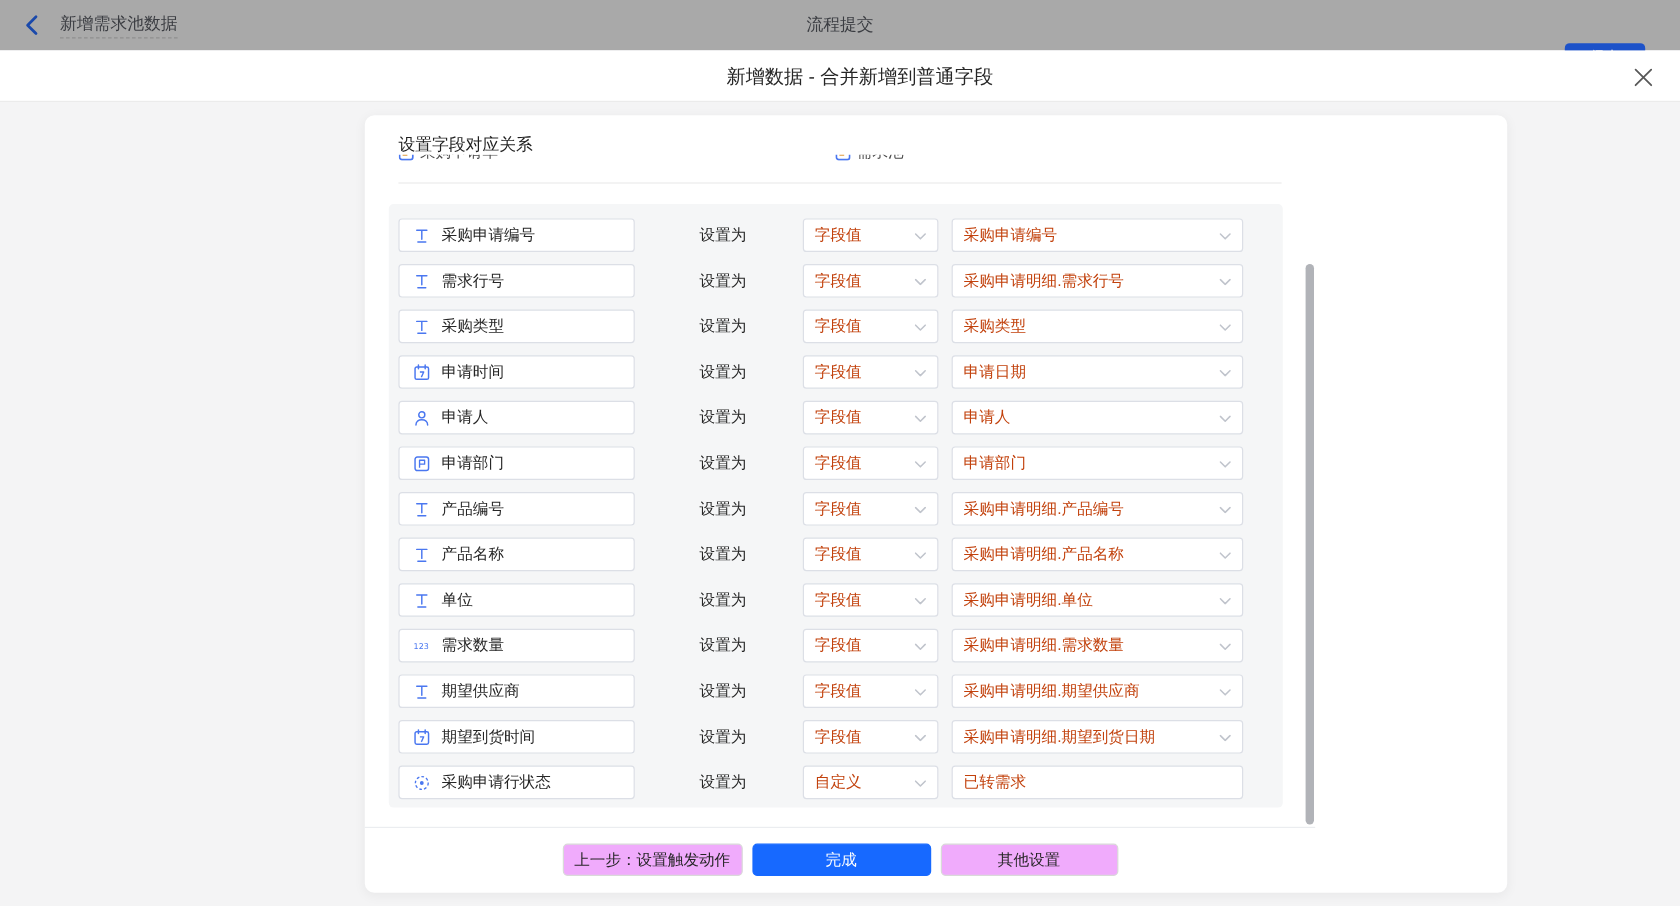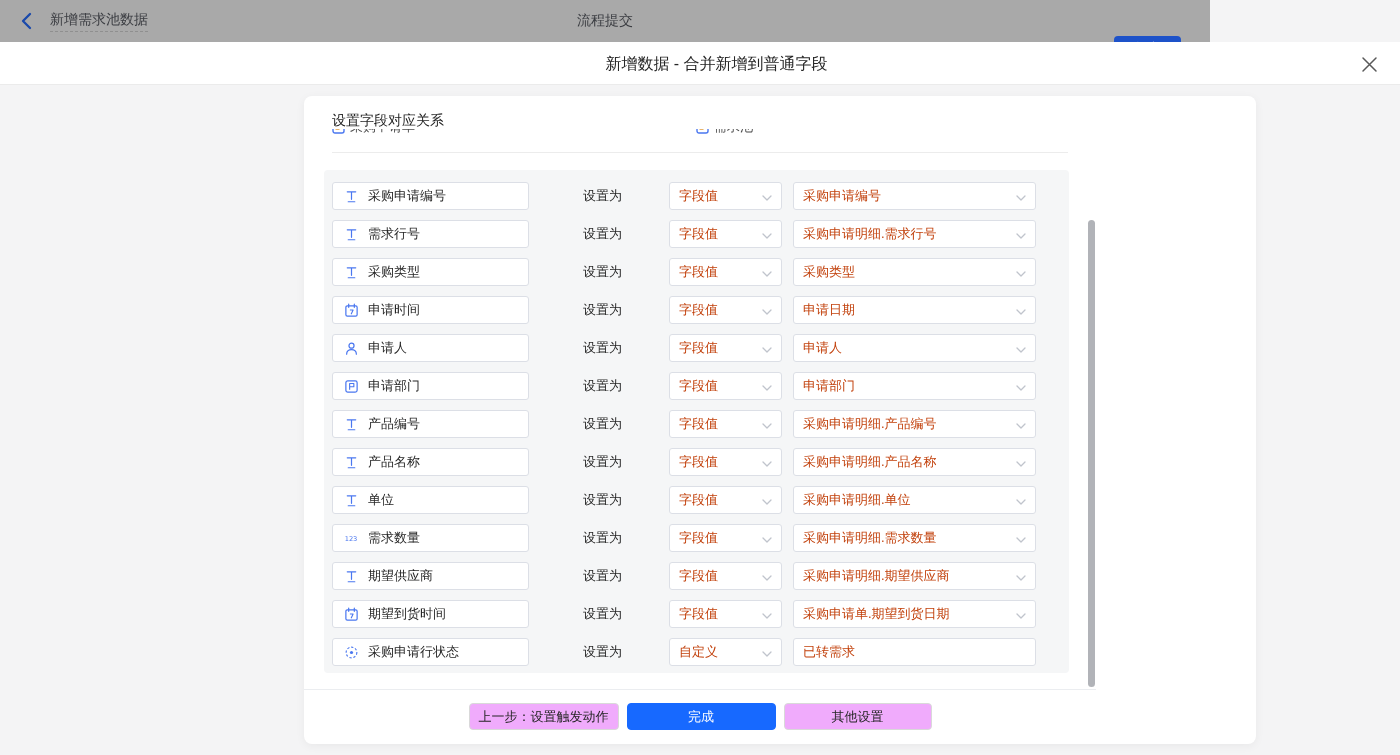--- a/index.html
+++ b/index.html
@@ -1,20 +1,20 @@
 <!DOCTYPE html>
 <html><head>
 <meta charset="utf-8">
 <style>
   * { margin:0; padding:0; box-sizing:border-box; }
   html,body { width:1400px; height:755px; overflow:hidden;
     font-family:"Liberation Sans","DejaVu Sans",sans-serif; background:#f4f4f5; }
 
   
-  .topbar { position:absolute; left:0; top:0; width:1210px; height:42px;
+  .topbar { position:absolute; left:0; top:0; width:1400px; height:42px;
     background:#a9a9a9; display:flex; align-items:center; padding:0 20px; }
   .topbar-left { display:flex; align-items:center; gap:16px; }
   .back-btn { width:14px; height:18px; display:flex; align-items:center; cursor:pointer; }
   .flow-name { font-size:14px; color:#3b3d42; padding-bottom:3px;
     border-bottom:1px dashed #8f8f8f; line-height:18px; }
   .topbar-center { position:absolute; left:0; right:0; text-align:center;
     font-size:14px; color:#3b3d42; pointer-events:none; }
   .topbar-right { margin-left:auto; display:flex; gap:34px;flex-direction:column; }
   .guide-link { display:flex; align-items:center; gap:5px; font-size:14px;
     color:#3f9132; cursor:pointer; }
@@ -467,21 +467,21 @@
     <span class="set-as">设置为</span>
     <div class="dd dd-mode">
       <span class="dd-label">字段值</span>
       <span>
         <svg width="10" height="6" viewBox="0 0 10 6">
           <path d="M1 1 L5 5 L9 1" fill="none" stroke="#c0c4cc" stroke-width="1.3" stroke-linecap="round" stroke-linejoin="round"></path>
         </svg>
       </span>
     </div>
     <div class="dd dd-target">
-      <span class="dd-label">采购申请单.期望到货日期</span>
+      <span class="dd-label">采购申请明细.期望到货日期</span>
       <span>
         <svg width="10" height="6" viewBox="0 0 10 6">
           <path d="M1 1 L5 5 L9 1" fill="none" stroke="#c0c4cc" stroke-width="1.3" stroke-linecap="round" stroke-linejoin="round"></path>
         </svg>
       </span>
     </div>
   </div>
 
   <div class="map-row">
     <div class="field-box">

